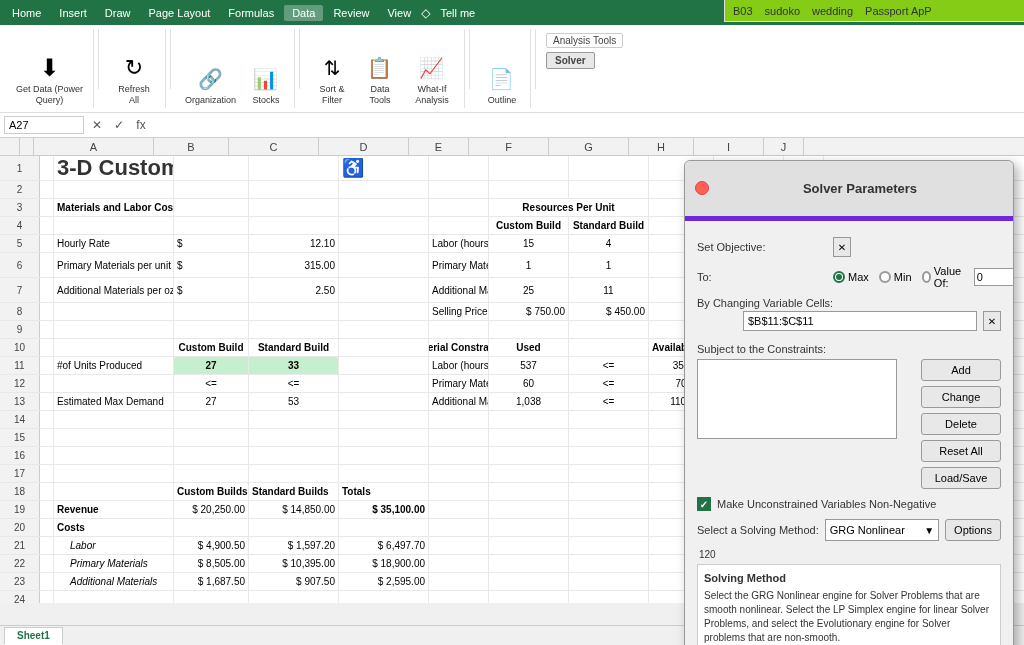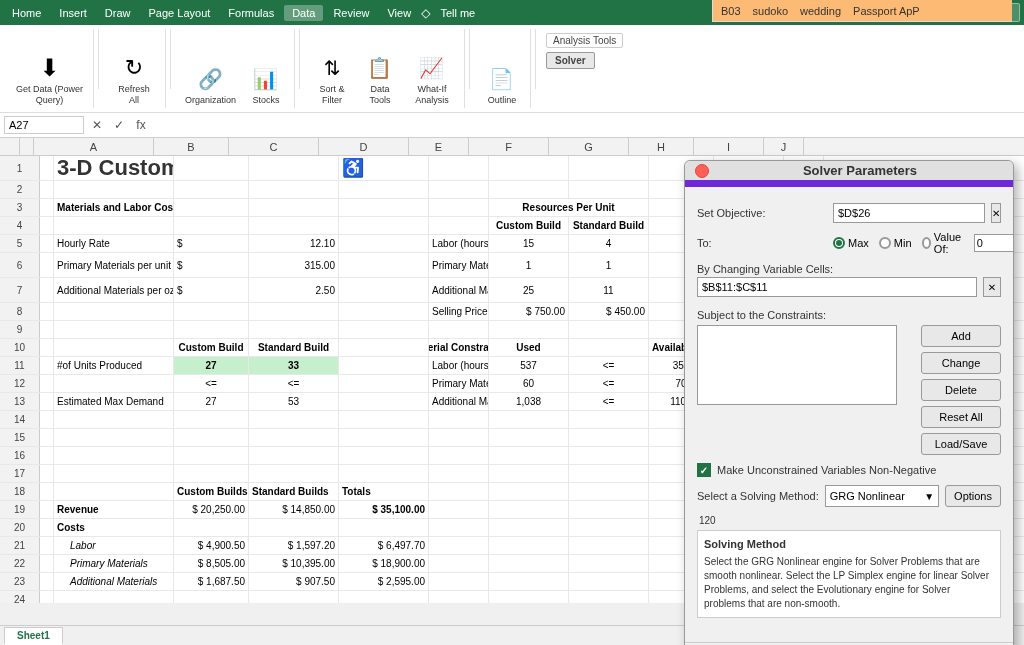--- a/index.html
+++ b/index.html
@@ -44,21 +44,21 @@
     .center { justify-content: center; text-align: center; }
     .right { justify-content: flex-end; text-align: right; }
     .italic { font-style: italic; }
 
     
     .analysis-btn { font-size: 10px; color: #444; background: white; border: 1px solid #ccc; padding: 1px 6px; cursor: pointer; border-radius: 2px; }
     .solver-btn { font-size: 10px; color: #444; background: #e8e8e8; border: 1px solid #999; padding: 2px 8px; cursor: pointer; border-radius: 2px; font-weight: bold; }
 
     
     .dialog-overlay { position: absolute; top: 160px; right: 10px; width: 330px; background: #f0f0f0; border: 1px solid #999; border-radius: 6px; box-shadow: 4px 4px 12px rgba(0,0,0,0.3); z-index: 100; }
-    .dialog-titlebar { background: #e0e0e0; border-bottom: 7px solid #6d28d9; border-radius: 6px 6px 0 0; padding: 2px 10px; display: flex; align-items: center; gap: 8px; }
+    .dialog-titlebar { background: #e0e0e0; border-bottom: 5px solid #6d28d9; border-radius: 6px 6px 0 0; padding: 20px 10px; display: flex; align-items: flex-start; gap: 8px; }
     .dialog-close-btn { width: 14px; height: 14px; background: #ff5f56; border-radius: 50%; border: 1px solid #e0443e; cursor: pointer; display: flex; align-items: center; justify-content: center; }
     .dialog-body { padding: 16px 12px; }
     .dialog-row { display: flex; align-items: center; margin-bottom: 8px; gap: 6px; }
     .dialog-label { font-size: 11px; color: #333; white-space: nowrap; min-width: 130px; }
     .dialog-input { flex: 1; height: 20px; border: 1px solid #999; background: white; font-size: 11px; padding: 0 4px; }
     .dialog-input-clear { width: 18px; height: 20px; border: 1px solid #999; background: #e8e8e8; cursor: pointer; display: flex; align-items: center; justify-content: center; font-size: 10px; }
     .radio-group { display: flex; align-items: center; gap: 10px; }
     .radio-item { display: flex; align-items: center; gap: 3px; font-size: 11px; }
     .radio-checked { width: 12px; height: 12px; border-radius: 50%; border: 2px solid #217346; background: white; display: flex; align-items: center; justify-content: center; }
     .radio-dot { width: 6px; height: 6px; background: #217346; border-radius: 50%; }
@@ -85,21 +85,21 @@
     .tab-bar { height: 20px; background: #f0f0f0; border-top: 1px solid #ccc; display: flex; align-items: flex-end; padding-left: 4px; position: absolute; bottom: 0; left: 0; right: 0; }
     .sheet-tab { height: 18px; padding: 0 12px; background: white; border: 1px solid #ccc; border-bottom: none; font-size: 10px; display: flex; align-items: center; cursor: pointer; color: #333; }
     .sheet-tab.active { font-weight: bold; color: #217346; border-bottom: 2px solid white; }
 
     
     .row-h25 { height: 25px; min-height: 25px; }
   </style>
 </head>
 <body>
 
-<div style="position:absolute;top:0;right:12px;width:300px;height:22px;background:#fdba74;border-left:1px solid #ddd;border-bottom:1px solid #ddd;display:flex;align-items:center;padding:0 8px;gap:12px;z-index:50;">
+<div style="position:absolute;top:0;right:0;width:300px;height:22px;background:#84cc16;border-left:1px solid #ddd;border-bottom:1px solid #ddd;display:flex;align-items:center;padding:0 8px;gap:12px;z-index:50;">
   <span style="font-size:11px;color:#333;cursor:pointer;">B03</span>
   <span style="font-size:11px;color:#333;cursor:pointer;">sudoko</span>
   <span style="font-size:11px;color:#333;cursor:pointer;">wedding</span>
   <span style="font-size:11px;color:#333;cursor:pointer;">Passport ApP</span>
 </div>
 
 <div class="menu-bar">
   <span class="menu-item">Home</span>
   <span class="menu-item">Insert</span>
   <span class="menu-item">Draw</span>
@@ -580,21 +580,20 @@
 
   <div class="dialog-titlebar">
     <div class="dialog-close-btn"></div>
     <div style="font-size:13px;font-weight:bold;color:#333;flex:1;text-align:center;">Solver Parameters</div>
   </div>
 
   <div class="dialog-body">
 
     <div class="dialog-row">
       <span class="dialog-label">Set Objective:</span>
-      <input class="dialog-input" value="$D$26" style="flex: 1 1 0%;">
       <div class="dialog-input-clear">✕</div>
     </div>
 
     <div class="dialog-row">
       <span class="dialog-label">To:</span>
       <div class="radio-group">
         <label class="radio-item">
           <div class="radio-checked">
               <div class="radio-dot"></div>
             </div>
@@ -608,21 +607,21 @@
           <div class="radio-unchecked"></div>
           <span>Value Of:</span>
         </label>
         <input style="width: 40px; height: 18px; border: 1px solid rgb(153, 153, 153); font-size: 11px; padding: 0px 2px;" value="0">
       </div>
     </div>
 
     <div class="dialog-row">
       <span class="dialog-label">By Changing Variable Cells:</span>
     </div>
-    <div class="dialog-row" style="margin-top:-6px;">
+    <div class="dialog-row" style="margin-top:-6px;margin-left:46px;">
       <input class="dialog-input" value="$B$11:$C$11" style="flex: 1 1 0%;">
       <div class="dialog-input-clear">✕</div>
     </div>
 
     <div style="margin-bottom:4px;margin-top:12px;">
       <span style="font-size:11px;color:#333;">Subject to the Constraints:</span>
     </div>
 
     <div class="constraints-row">
       <div class="constraints-area">

